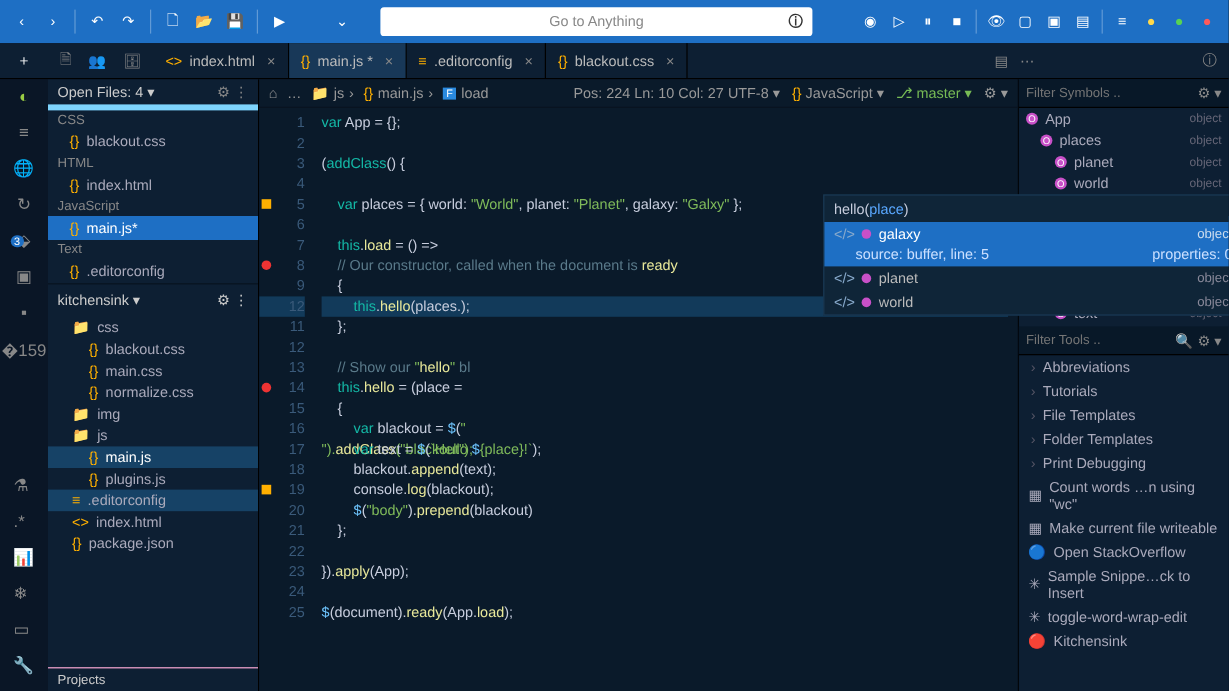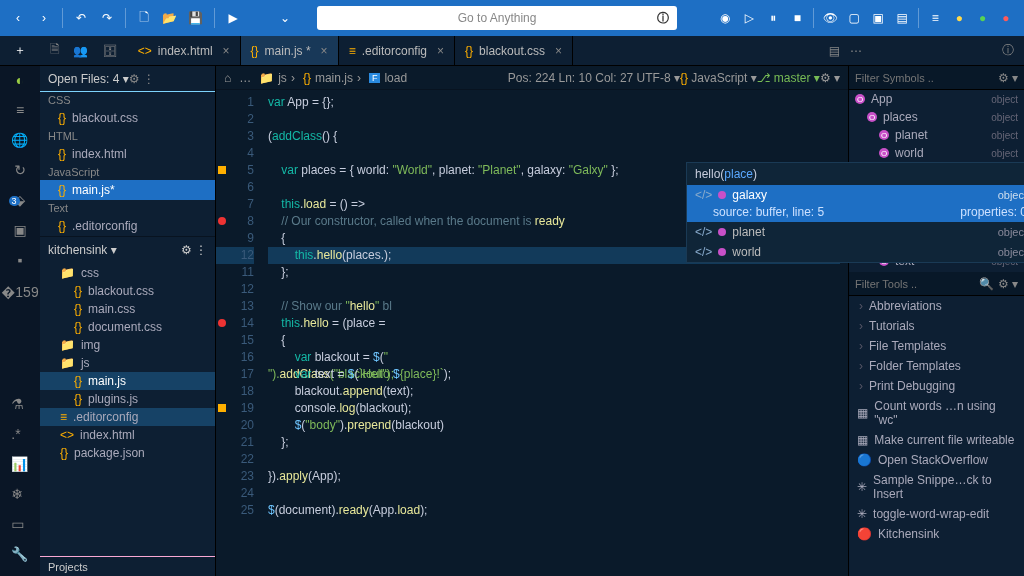--- a/index.html
+++ b/index.html
@@ -24,38 +24,38 @@
 .tabbar .rightpad{margin-left:auto;display:flex;align-items:center;gap:10px;padding:0 10px;color:#888}
 
 .main{flex:1;display:flex;overflow:hidden}
 .activitybar{width:40px;background:#0a1626;display:flex;flex-direction:column;align-items:center;padding:6px 0;gap:14px;color:#888}
 .activitybar .ico{cursor:pointer;font-size:14px}
 .activitybar .bottom{margin-top:auto;display:flex;flex-direction:column;gap:14px;padding-bottom:8px}
 .badge{position:relative}
 .badge::after{content:"3";position:absolute;left:-6px;top:4px;background:#1e6fc4;color:#fff;font-size:9px;border-radius:8px;padding:0 3px}
 
 .sidebar{width:176px;background:#0d1f33;display:flex;flex-direction:column;border-right:1px solid #000}
-.panel-hdr{height:26px;display:flex;align-items:center;padding:0 8px;color:#ccc;font-size:11px;border-bottom:1px solid #7dd3fc}
+.panel-hdr{height:26px;display:flex;align-items:center;padding:0 8px;color:#ccc;font-size:11px;justify-content:space-between;border-bottom:5px solid #7dd3fc}
 .panel-hdr .gear{color:#888}
 .grp{padding:2px 8px;color:#888;font-size:11px}
 .fileitem{padding:3px 8px 3px 18px;display:flex;align-items:center;gap:6px;cursor:pointer}
 .fileitem .fi{color:#ffb000}
 .fileitem.sel{background:#1e6fc4;color:#fff}
 
 .project-hdr{height:26px;display:flex;align-items:center;padding:0 8px;color:#ccc;font-size:11px;justify-content:space-between;border-top:1px solid #081320}
 .tree{flex:1;overflow:auto;padding:2px 0}
 .tree .node{padding:2px 8px 2px 20px;display:flex;align-items:center;gap:6px;cursor:pointer}
 .tree .folder{color:#6a8;}
 .tree .file{color:#ffb000}
 .tree .sel{background:#164266;color:#fff}
 
 .editor{flex:1;display:flex;flex-direction:column;background:#0a1a2a;position:relative}
 .crumbbar{height:24px;display:flex;align-items:center;padding:0 8px;gap:8px;font-size:11px;color:#999;border-bottom:1px solid #081320}
 .crumbbar .crumb{display:flex;align-items:center;gap:4px}
-.crumbbar .right{margin-left:auto;display:flex;}
+.crumbbar .right{margin-left:auto;display:flex;gap:10px}
 .code{flex:1;display:flex;font-family:Consolas,Menlo,monospace;font-size:13px;overflow:hidden}
 .gutter{width:44px;background:#0a1a2a;text-align:right;color:#3a5a7a;padding:4px 6px 0 0;position:relative}
 .gutter .ln{height:17px;line-height:17px}
 .gutter .bp{position:absolute;left:2px;width:8px;height:8px;background:#e33;border-radius:50%}
 .gutter .mark{position:absolute;left:2px;width:8px;height:8px;background:#ffb000}
 .gutter .cur{background:#123a5a}
 .codelines{flex:1;padding:4px 8px 0 8px}
 .codelines .l{height:17px;line-height:17px;white-space:pre;color:#c7cddd}
 .kw{color:#14b8a6}
 .str{color:#7fba5a}
@@ -233,21 +233,21 @@
         <div class="node" style="padding-left: 34px;">
           <span class="file">{}</span>
           <span>blackout.css</span>
         </div>
         <div class="node" style="padding-left: 34px;">
           <span class="file">{}</span>
           <span>main.css</span>
         </div>
         <div class="node" style="padding-left: 34px;">
           <span class="file">{}</span>
-          <span>document.css</span>
+          <span>normalize.css</span>
         </div>
         <div class="node" style="padding-left: 20px;">
           <span class="folder">📁</span>
           <span>img</span>
         </div>
         <div class="node" style="padding-left: 20px;">
           <span class="folder">📁</span>
           <span>js</span>
         </div>
         <div class="node sel" style="padding-left: 34px;">

